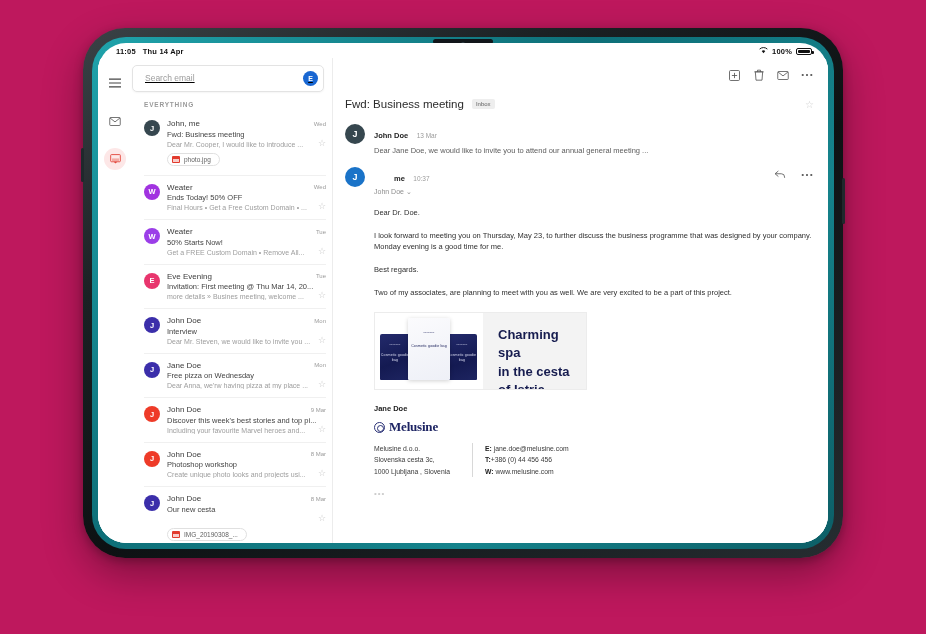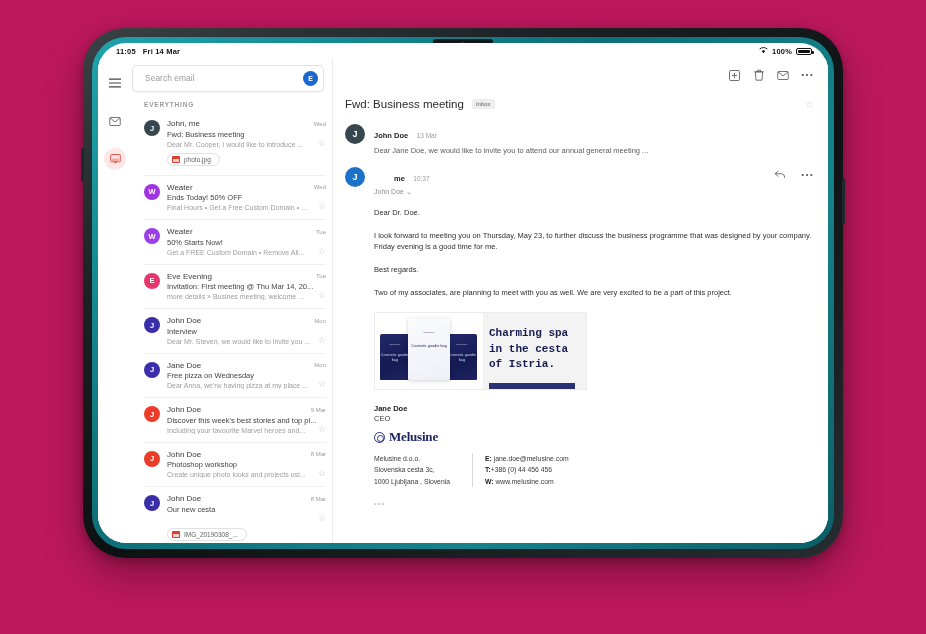--- a/index.html
+++ b/index.html
@@ -73,21 +73,21 @@
   .app { display:flex; height: calc(100% - 15px); background:#fff; }
 
   
   .rail { width: 34px; flex:0 0 34px; padding-top: 14px;
           display:flex; flex-direction:column; align-items:center; gap:16px; background:#fff; }
   .rail-btn { width:22px;height:22px;display:flex;align-items:center;justify-content:center;cursor:pointer; }
   .rail-btn.active { background:#fde7e7; border-radius:50%; }
 
   
   .listcol { width: 200px; flex:0 0 200px; display:flex; flex-direction:column; background:#fff; }
-  .topbar { height: 40px; display:flex; align-items:center; padding: 6px 8px 6px 0; }
+  .topbar { height: 40px; display:flex; align-items:center; padding: 6px 8px 6px 0; text-decoration: underline; }
   .search {
     flex:1; height: 27px; border:1px solid #e3e3e3; border-radius:5px;
     display:flex; align-items:center; padding: 0 5px 0 12px;
     background:#fff; box-shadow:0 1px 2px rgba(0,0,0,.045);
   }
   .search input {
     flex:1; border:0; outline:0; font-size:8.5px; color:#7d7d7d;
     font-family:"Liberation Sans", sans-serif; background:transparent;
   }
   .search input::placeholder{color:#9b9b9b;}
@@ -154,21 +154,21 @@
     margin-top:14px; width:213px; height:78px; display:flex; background:#f3f3f3;
     border:1px solid #ececec; overflow:hidden;
   }
   .ban-left{width:108px;position:relative;background:#ffffff;}
   .pouch{position:absolute;bottom:9px;border-radius:2px 2px 1px 1px;}
   .pouch .ptxt{position:absolute;left:0;right:0;top:42%;text-align:center;font-size:3.6px;line-height:1.35;letter-spacing:.1px;}
   .pouch .plogo{position:absolute;left:0;right:0;top:20%;text-align:center;font-size:2.4px;letter-spacing:.2px;}
   .p-dark{background:linear-gradient(160deg,#232a6b 0%,#141a52 60%,#1d2460 100%);color:#d7d9ef;}
   .p-light{background:linear-gradient(160deg,#fbfbfd 0%,#eef0f7 100%);color:#20265e;}
   .ban-right{flex:1;padding:13px 8px 8px 6px;}
-  .ban-title{font-family:Liberation Mono, monospace;font-weight:700;font-size:11px;color:#161c4f;line-height:1.4;}
+  .ban-title{font-family:Liberation Sans, sans-serif;font-weight:700;font-size:13px;color:#161c4f;line-height:1.4;margin-left:9px;}
   .ban-cta{margin-top:11px;background:#2a3176;color:#fff;font-size:6px;letter-spacing:.9px;
            text-align:center;padding:5px 0;width:86px;cursor:pointer;}
 
   
   .sig{margin-top:14px;}
   .sig-name{font-size:7.5px;font-weight:700;color:#1a1a1a;}
   .sig-role{font-size:7.5px;color:#3a3a3a;margin-top:1px;}
   .sig-brand{display:flex;align-items:center;gap:4px;margin-top:6px;}
   .brand-mark{width:11px;height:11px;border-radius:50%;border:1px solid #2a3176;position:relative;}
   .brand-mark:after{content:"";position:absolute;left:2px;top:2px;width:5px;height:5px;border-radius:50%;
@@ -190,21 +190,21 @@
     <div class="btn-side2"></div>
     <div class="device-inner">
       <div class="cam">
           <span class="cam-dot"></span>
         </div>
       <div class="screen">
 
         <div class="statusbar">
           <div class="sb-left">
             <span>11:05</span>
-            <span>Fri 14 Mar</span>
+            <span>Thu 14 Apr</span>
           </div>
           <div class="sb-right">
             <span class="wifi-ico">
               <svg width="9" height="7" viewBox="0 0 10 8">
                   <path d="M5 7.2 L7.1 4.6 A3.1 3.1 0 0 0 2.9 4.6 Z" fill="#111"></path>
                   <path d="M0.6 2.4 A6.4 6.4 0 0 1 9.4 2.4" stroke="#111" stroke-width="1.1" fill="none"></path>
                 </svg>
             </span>
             <span>100%</span>
             <span class="batt">
@@ -461,21 +461,21 @@
                             <circle cx="2" cy="2" r="1.3" fill="#555"></circle>
                             <circle cx="7" cy="2" r="1.3" fill="#555"></circle>
                             <circle cx="12" cy="2" r="1.3" fill="#555"></circle>
                           </svg>
                       </span>
                     </div>
                   </div>
 
                   <div id="bodytext">
                       <p class="body-p">Dear Dr. Doe.</p>
-                      <p class="body-p">I look forward to meeting you on Thursday, May 23, to further discuss the business programme that was designed by your company. Friday evening is a good time for me.</p>
+                      <p class="body-p">I look forward to meeting you on Thursday, May 23, to further discuss the business programme that was designed by your company. Monday evening is a good time for me.</p>
                       <p class="body-p">Best regards.</p>
                       <p class="body-p">Two of my associates, are planning to meet with you as well. We are very excited to be a part of this project.</p>
                     </div>
 
                   <div class="banner">
                     <div class="ban-left">
                       <div class="pouch p-dark" style="left:5px;width:30px;height:46px;">
                         <div class="plogo">melusine</div>
                         <div class="ptxt">Cosmetic goodie bag</div>
                       </div>
@@ -492,21 +492,20 @@
                       <div class="ban-title">
                         <span>Charming spa</span><br>
                         <span>in the cesta of Istria.</span>
                       </div>
                       <div class="ban-cta">CLICK HERE</div>
                     </div>
                   </div>
 
                   <div class="sig">
                     <div class="sig-name">Jane Doe</div>
-                    <div class="sig-role">CEO</div>
                     <div class="sig-brand">
                       <span class="brand-mark"></span>
                       <span class="brand-name">Melusine</span>
                     </div>
                     <div class="sig-cols">
                       <div class="sig-c1">
                         <div>Melusine d.o.o.</div>
                         <div>Slovenska cesta 3c,</div>
                         <div>1000 Ljubljana , Slovenia</div>
                       </div>

